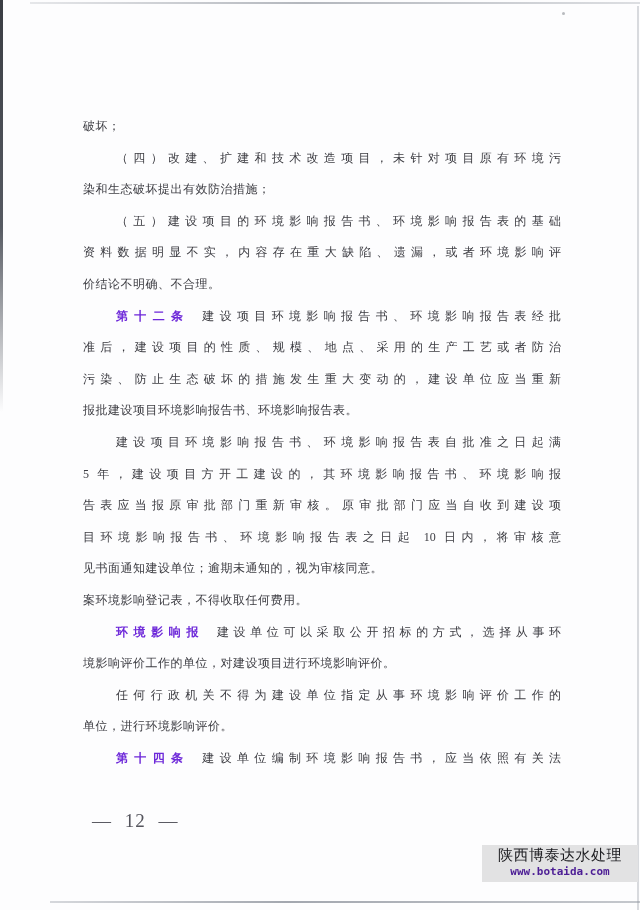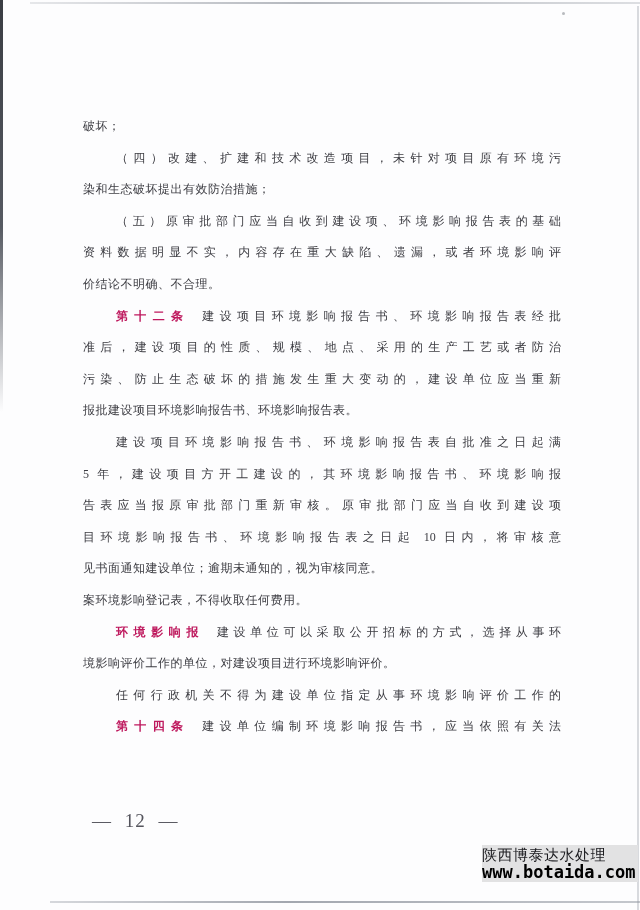--- a/index.html
+++ b/index.html
@@ -44,71 +44,72 @@
   }
   .ln.jt{
     letter-spacing:0;
     text-align:justify;
     text-align-last:justify;
     text-justify:inter-character;
   }
   .ln.ind{padding-left:33px;}
   .ln b.art{
     font-family:"Liberation Sans","DejaVu Sans",sans-serif;
-    font-weight:700;color:#be185d;margin-right:13px;
+    font-weight:700;color:#6d28d9;margin-right:13px;
     letter-spacing:1px;
   }
   .page-num{
     position:absolute;left:92px;top:810px;height:22px;line-height:22px;
     font-size:19px;color:#54545c;letter-spacing:1px;word-spacing:7px;
   }
   
   .wm{
     position:absolute;left:482px;top:845px;width:156px;height:37px;
-    background:#e2e2e3;text-align:left;box-sizing:border-box;padding-top:1px;
+    background:#e2e2e3;text-align:center;box-sizing:border-box;padding-top:1px;
   }
   .wm-cn{
     font-family:"Liberation Sans","DejaVu Sans",sans-serif;
     font-size:15px;line-height:18px;color:#1b1b1f;letter-spacing:.5px;
   }
   .wm-en{
     font-family:"DejaVu Sans Mono","Liberation Mono",monospace;
-    font-size:17px;line-height:16px;color:#000000;font-weight:700;
+    font-size:11px;line-height:16px;color:#4c1d95;font-weight:700;
   }
 </style>
 </head>
 <body>
 
 <div class="page">
   <div class="edge-top"></div>
   <div class="edge-left"></div>
   <div class="edge-right"></div>
   <div class="edge-bottom"></div>
   <div class="speck"></div>
 
   <div class="doc-body">
       <div class="ln">破坏；</div>
       <div class="ln jt ind">（四）改建、扩建和技术改造项目，未针对项目原有环境污</div>
       <div class="ln">染和生态破坏提出有效防治措施；</div>
-      <div class="ln jt ind">（五）原审批部门应当自收到建设项、环境影响报告表的基础</div>
+      <div class="ln jt ind">（五）建设项目的环境影响报告书、环境影响报告表的基础</div>
       <div class="ln jt">资料数据明显不实，内容存在重大缺陷、遗漏，或者环境影响评</div>
       <div class="ln">价结论不明确、不合理。</div>
       <div class="ln jt ind"><b class="art">第十二条</b>建设项目环境影响报告书、环境影响报告表经批</div>
       <div class="ln jt">准后，建设项目的性质、规模、地点、采用的生产工艺或者防治</div>
       <div class="ln jt">污染、防止生态破坏的措施发生重大变动的，建设单位应当重新</div>
       <div class="ln">报批建设项目环境影响报告书、环境影响报告表。</div>
       <div class="ln jt ind">建设项目环境影响报告书、环境影响报告表自批准之日起满</div>
       <div class="ln jt">5 年，建设项目方开工建设的，其环境影响报告书、环境影响报</div>
       <div class="ln jt">告表应当报原审批部门重新审核。原审批部门应当自收到建设项</div>
       <div class="ln jt">目环境影响报告书、环境影响报告表之日起 10 日内，将审核意</div>
       <div class="ln">见书面通知建设单位；逾期未通知的，视为审核同意。</div>
       <div class="ln">案环境影响登记表，不得收取任何费用。</div>
       <div class="ln jt ind"><b class="art">环境影响报</b>建设单位可以采取公开招标的方式，选择从事环</div>
       <div class="ln">境影响评价工作的单位，对建设项目进行环境影响评价。</div>
       <div class="ln jt ind">任何行政机关不得为建设单位指定从事环境影响评价工作的</div>
+      <div class="ln">单位，进行环境影响评价。</div>
       <div class="ln jt ind"><b class="art">第十四条</b>建设单位编制环境影响报告书，应当依照有关法</div>
     </div>
 
   <div class="page-num">— 12 —</div>
 
   <div class="wm">
     <div class="wm-cn">陕西博泰达水处理</div>
     <div class="wm-en">www.botaida.com</div>
   </div>
 </div>

